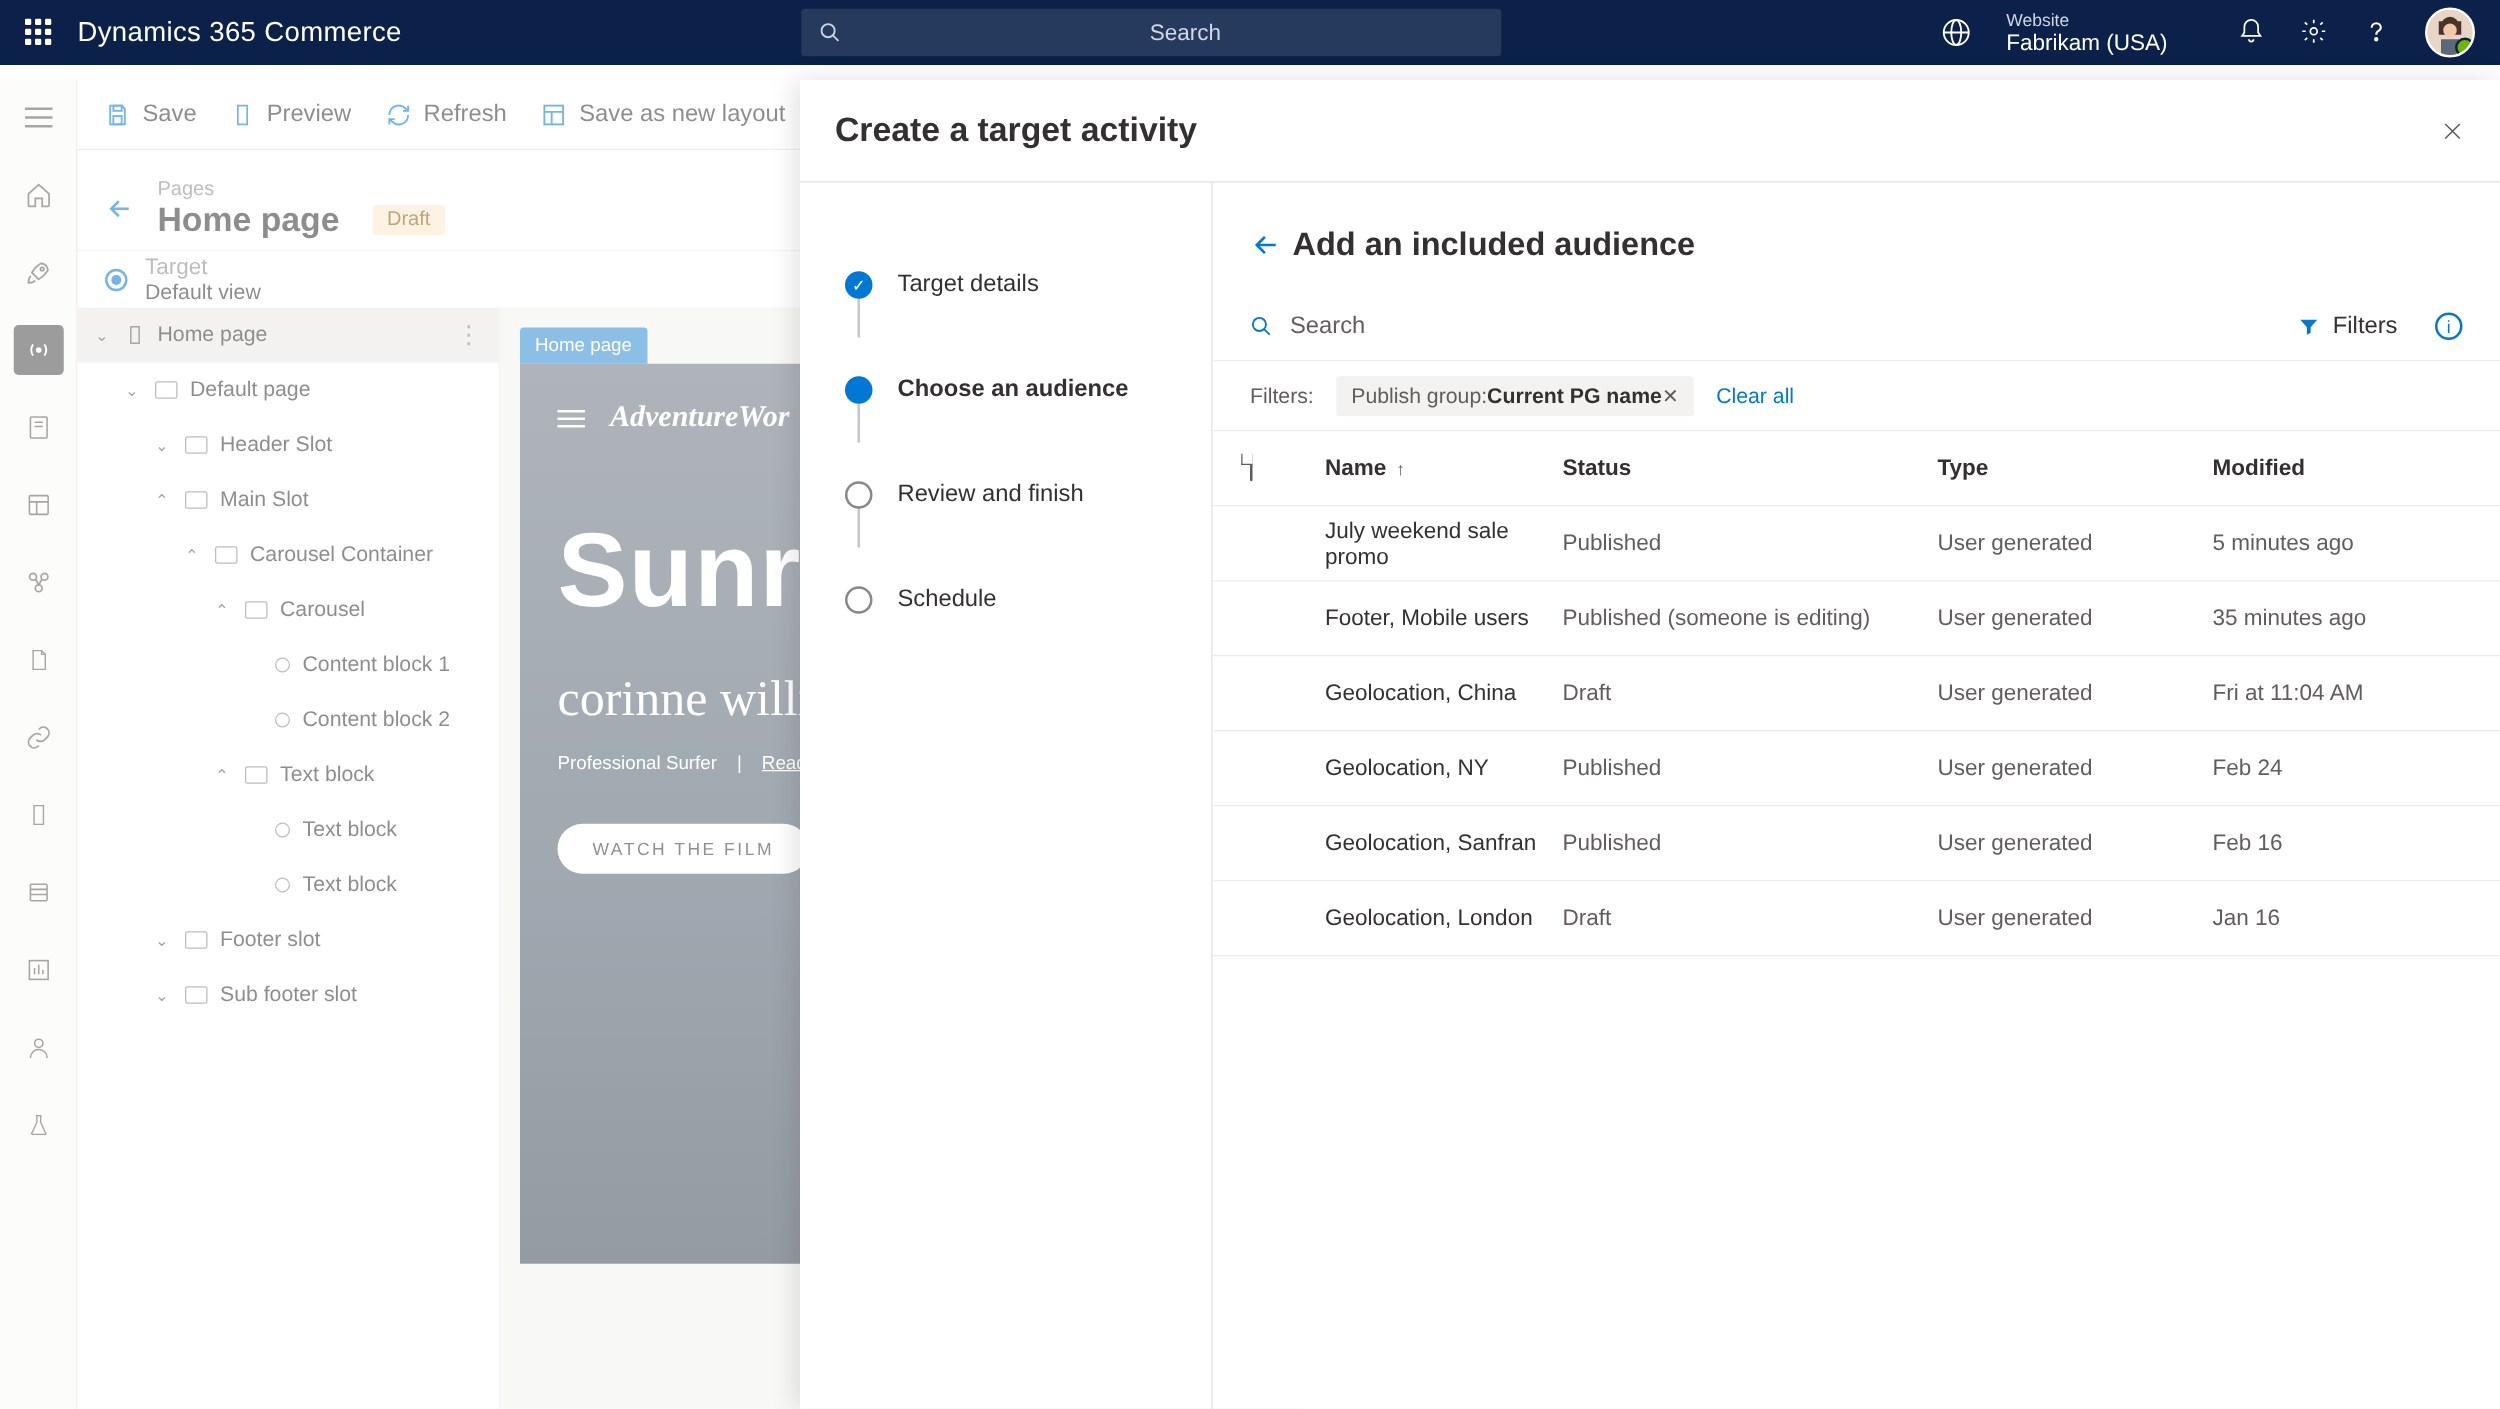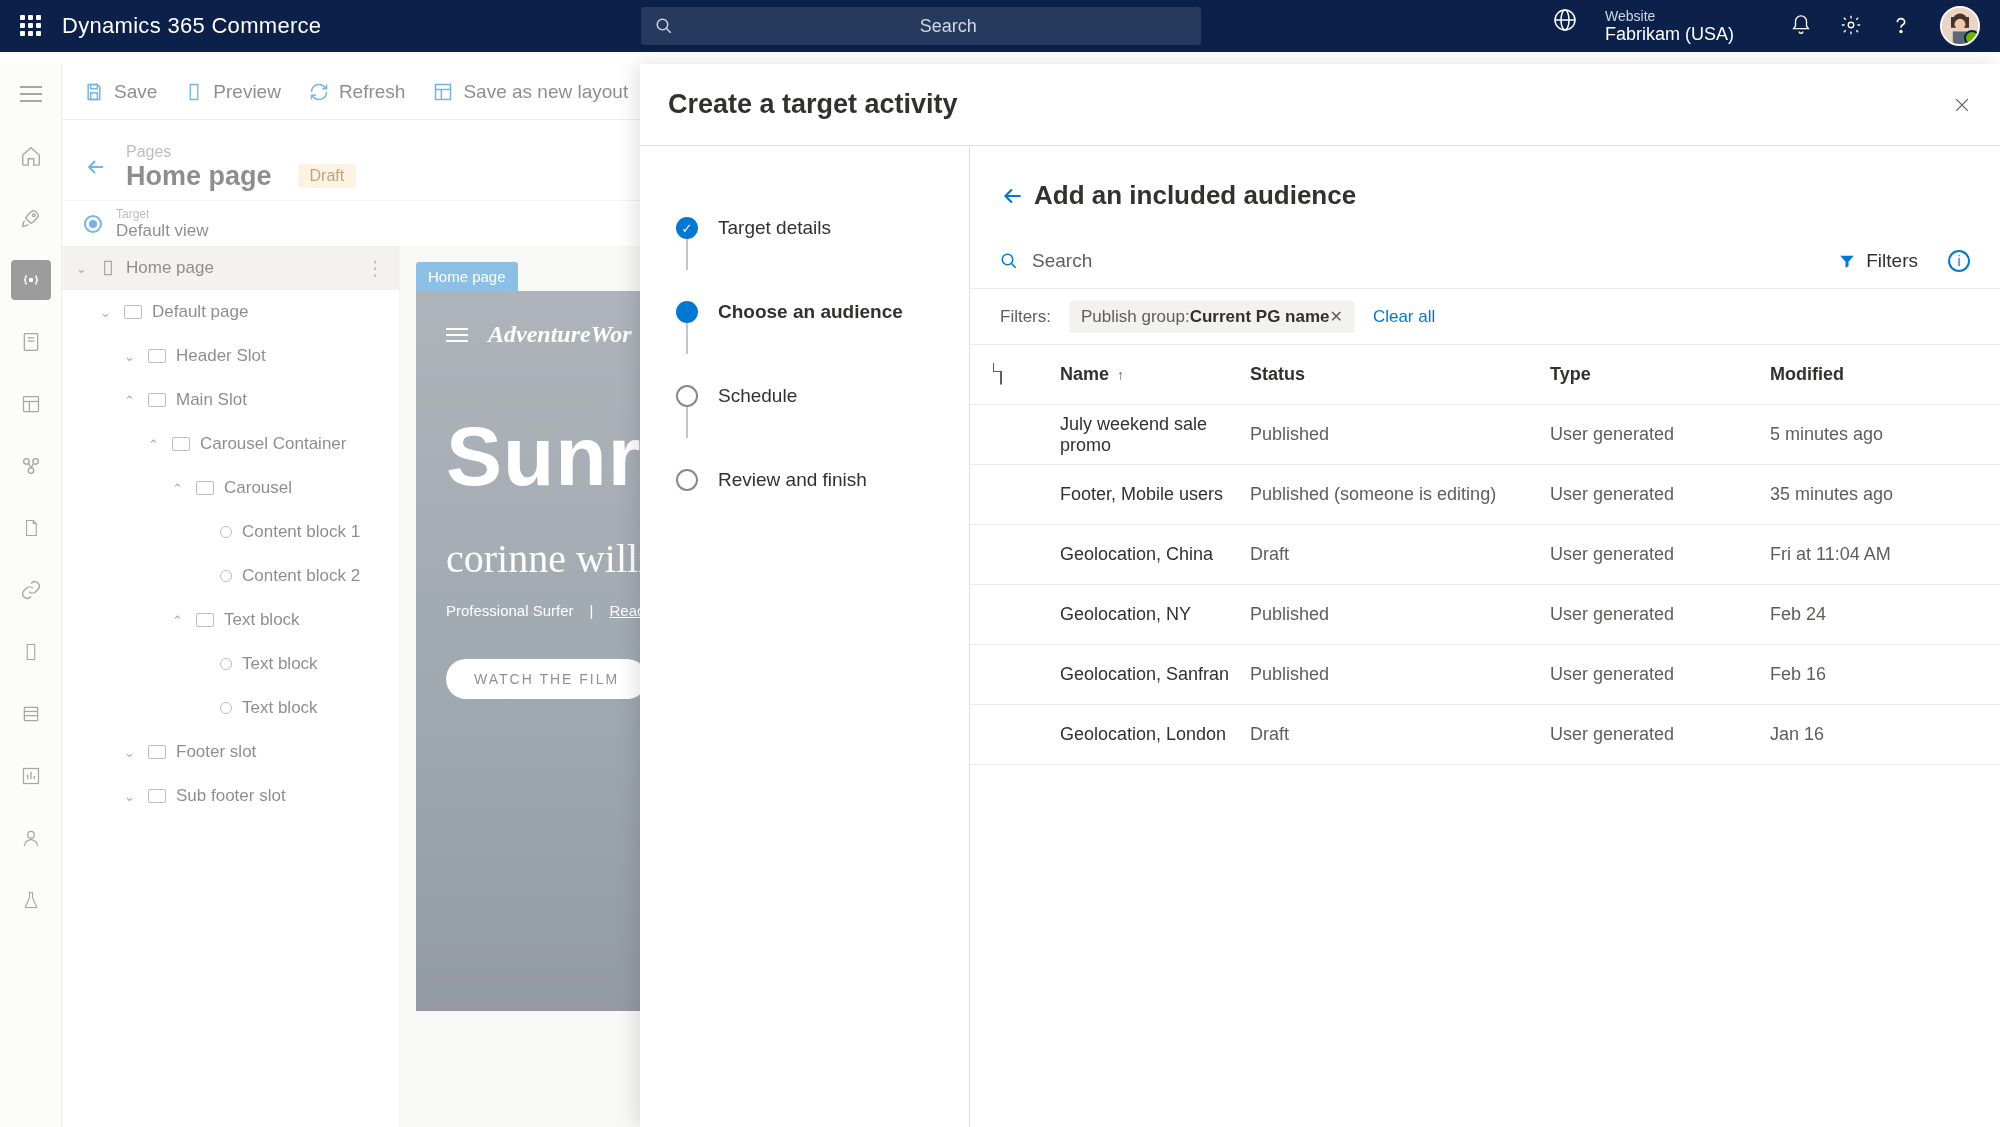--- a/index.html
+++ b/index.html
@@ -7,21 +7,21 @@
 
 
 .topbar { height: 52px; background: #0b2149; color: #fff; display: flex; align-items: center; padding: 0 10px; }
 .waffle { width: 26px; height: 26px; display: grid; grid-template-columns: repeat(3,5px); grid-template-rows: repeat(3,5px); gap:3px; padding:2px; cursor:pointer; margin:0 18px 0 8px; }
 .waffle span { background:#fff; border-radius:1px; }
 .app-title { font-size: 22px; font-weight: 500; letter-spacing: .3px; }
 .searchbar { margin-left: 320px; width: 560px; height: 38px; background: #263a5e; border-radius: 3px; display:flex; align-items:center; color:#cbd3e1; }
 .searchbar .sicon { margin:0 22px 0 14px; }
 .searchbar .stext { flex:1; text-align:center; font-size:18px; color:#d1d8e5; }
 .top-right { margin-left:auto; display:flex; align-items:center; gap:26px; }
-.website-block { display:flex; align-items:flex-start; gap:28px; margin-right:30px; }
+.website-block { display:flex; align-items:center; gap:28px; margin-right:30px; }
 .website-block .wlabel { font-size:14px; color:#cfd6e4; }
 .website-block .wval { font-size:18px; color:#fff; }
 .icn { width:24px; height:24px; color:#fff; }
 .avatar { width:40px; height:40px; border-radius:50%; background:#d7c4b8; border:2px solid #fff; position:relative; margin-right:10px; overflow:hidden; }
 .avatar::after{content:'';position:absolute;right:-2px;bottom:-2px;width:12px;height:12px;border-radius:50%;background:#6bb700;border:2px solid #0b2149;}
 .avatar svg{width:100%;height:100%;}
 
 
 .leftrail { position:absolute; top:64px; left:0; width:62px; bottom:0; background:#faf9f8; border-right:1px solid #e1dfdd; display:flex; flex-direction:column; align-items:center; padding-top:10px; gap:22px; }
 .leftrail .rb { width:40px; height:40px; display:flex; align-items:center; justify-content:center; color:#605e5c; cursor:pointer; border-radius:4px; }
@@ -39,21 +39,21 @@
 .pagehdr { position:absolute; top:120px; left:62px; width:600px; height:80px; padding:14px 20px 0 22px; display:flex; align-items:center; gap:18px; }
 .pagehdr .back { color:#0078d4; font-size:26px; cursor:pointer; }
 .pagehdr .bc-small { font-size:16px; color:#8a8886; }
 .pagehdr .bc-title { font-size:27px; font-weight:600; color:#323130; margin-right:12px; }
 .pagehdr .draft-badge { background:#fde9cc; color:#8a5a0c; font-size:16px; padding:3px 12px; border-radius:3px; }
 
 
 .targetline { position:absolute; top:200px; left:62px; width:600px; height:46px; border-top:1px solid #edebe9; display:flex; align-items:center; gap:14px; padding-left:22px; }
 .targetline .tcirc{width:18px;height:18px;border:2px solid #0078d4;border-radius:50%;position:relative;}
 .targetline .tcirc::after{content:'';position:absolute;inset:3px;border-radius:50%;background:#0078d4;}
-.tgt-lab{font-size:12px;color:#8a8886;} .tgt-val{font-size:17px;color:#323130;}
+.tgt-lab{font-size:18px;color:#8a8886;} .tgt-val{font-size:17px;color:#323130;}
 
 
 .tree { position:absolute; top:246px; left:62px; width:338px; bottom:0; border-right:1px solid #edebe9; background:#fff; font-size:17px; color:#323130; }
 .tree .node { height:44px; display:flex; align-items:center; gap:10px; padding-left:14px; cursor:pointer; }
 .tree .node.sel { background:#e9e7e5; }
 .tree .chev { width:14px; font-size:13px; color:#605e5c; }
 .tree .ni { width:18px; height:14px; border:1.5px solid #8a8886; border-radius:2px; }
 .tree .node .circ{width:12px;height:12px;border:1.5px solid #8a8886;border-radius:50%;}
 .tree .dots{margin-left:auto;margin-right:14px;color:#8a8886;font-size:20px;line-height:0;}
 
@@ -455,25 +455,25 @@
         <div class="step">
           <span class="sc done">✓</span>
           <span class="sl">Target details</span>
         </div>
         <div class="step">
           <span class="sc cur"></span>
           <span class="sl cur">Choose an audience</span>
         </div>
         <div class="step">
           <span class="sc "></span>
-          <span class="sl">Schedule</span>
+          <span class="sl">Review and finish</span>
         </div>
         <div class="step">
           <span class="sc "></span>
-          <span class="sl">Review and finish</span>
+          <span class="sl">Schedule</span>
         </div>
       </div>
     <div class="aud">
       <div class="aud-hdr">
         <span class="back">
           <svg width="26" height="26" viewBox="0 0 24 24" fill="none" stroke="#0078d4" stroke-width="2">
               <path d="M19 12H5M11 6l-6 6 6 6"></path>
             </svg>
         </span>
         <h3>Add an included audience</h3>

